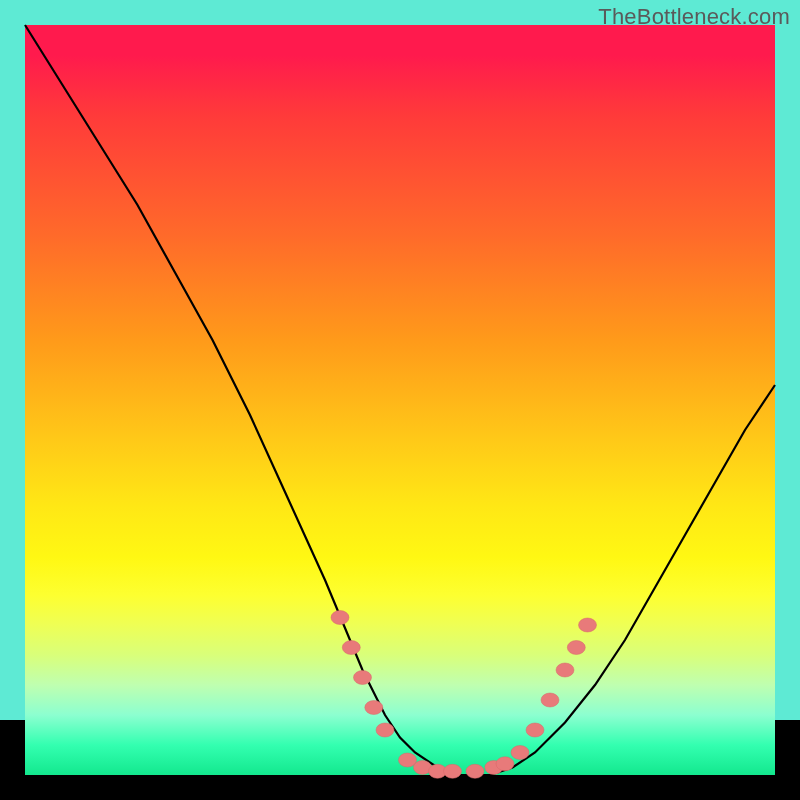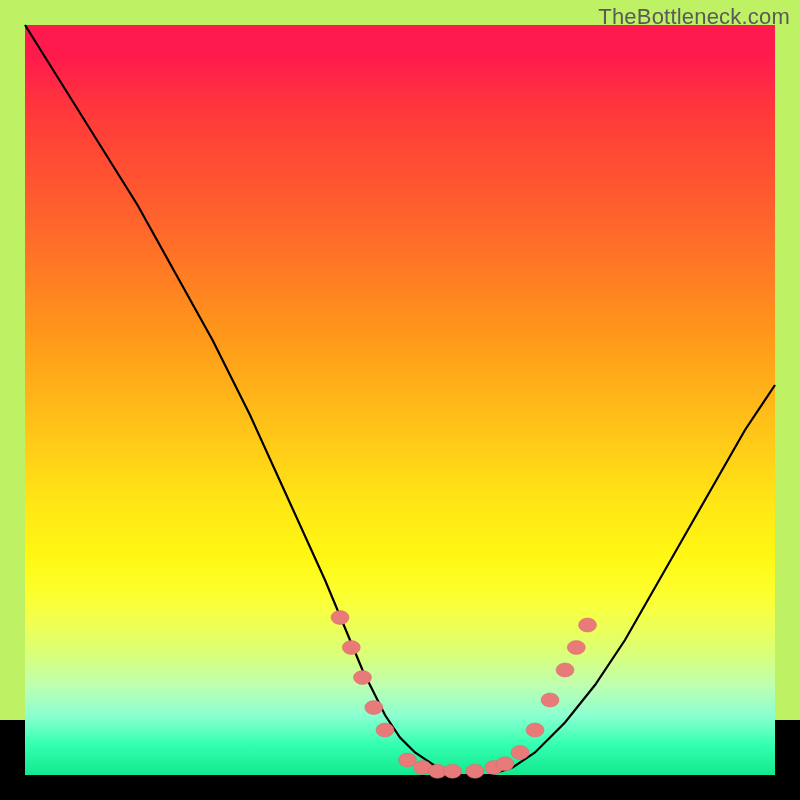--- a/index.html
+++ b/index.html
@@ -8,21 +8,21 @@
     width: 800px;
     height: 800px;
     background: #000;
     overflow: hidden;
     font-family: Arial, Helvetica, sans-serif;
   }
   .stage {
     position: relative;
     width: 800px;
     height: 720px;
-    background: #bef264;
+    background: #5eead4;
   }
   .plot-area {
     position: absolute;
     left: 25px;
     top: 25px;
     width: 750px;
     height: 750px;
     background: linear-gradient(to bottom,
       #ff1a4d 0%,
       #ff1a4d 4%,

